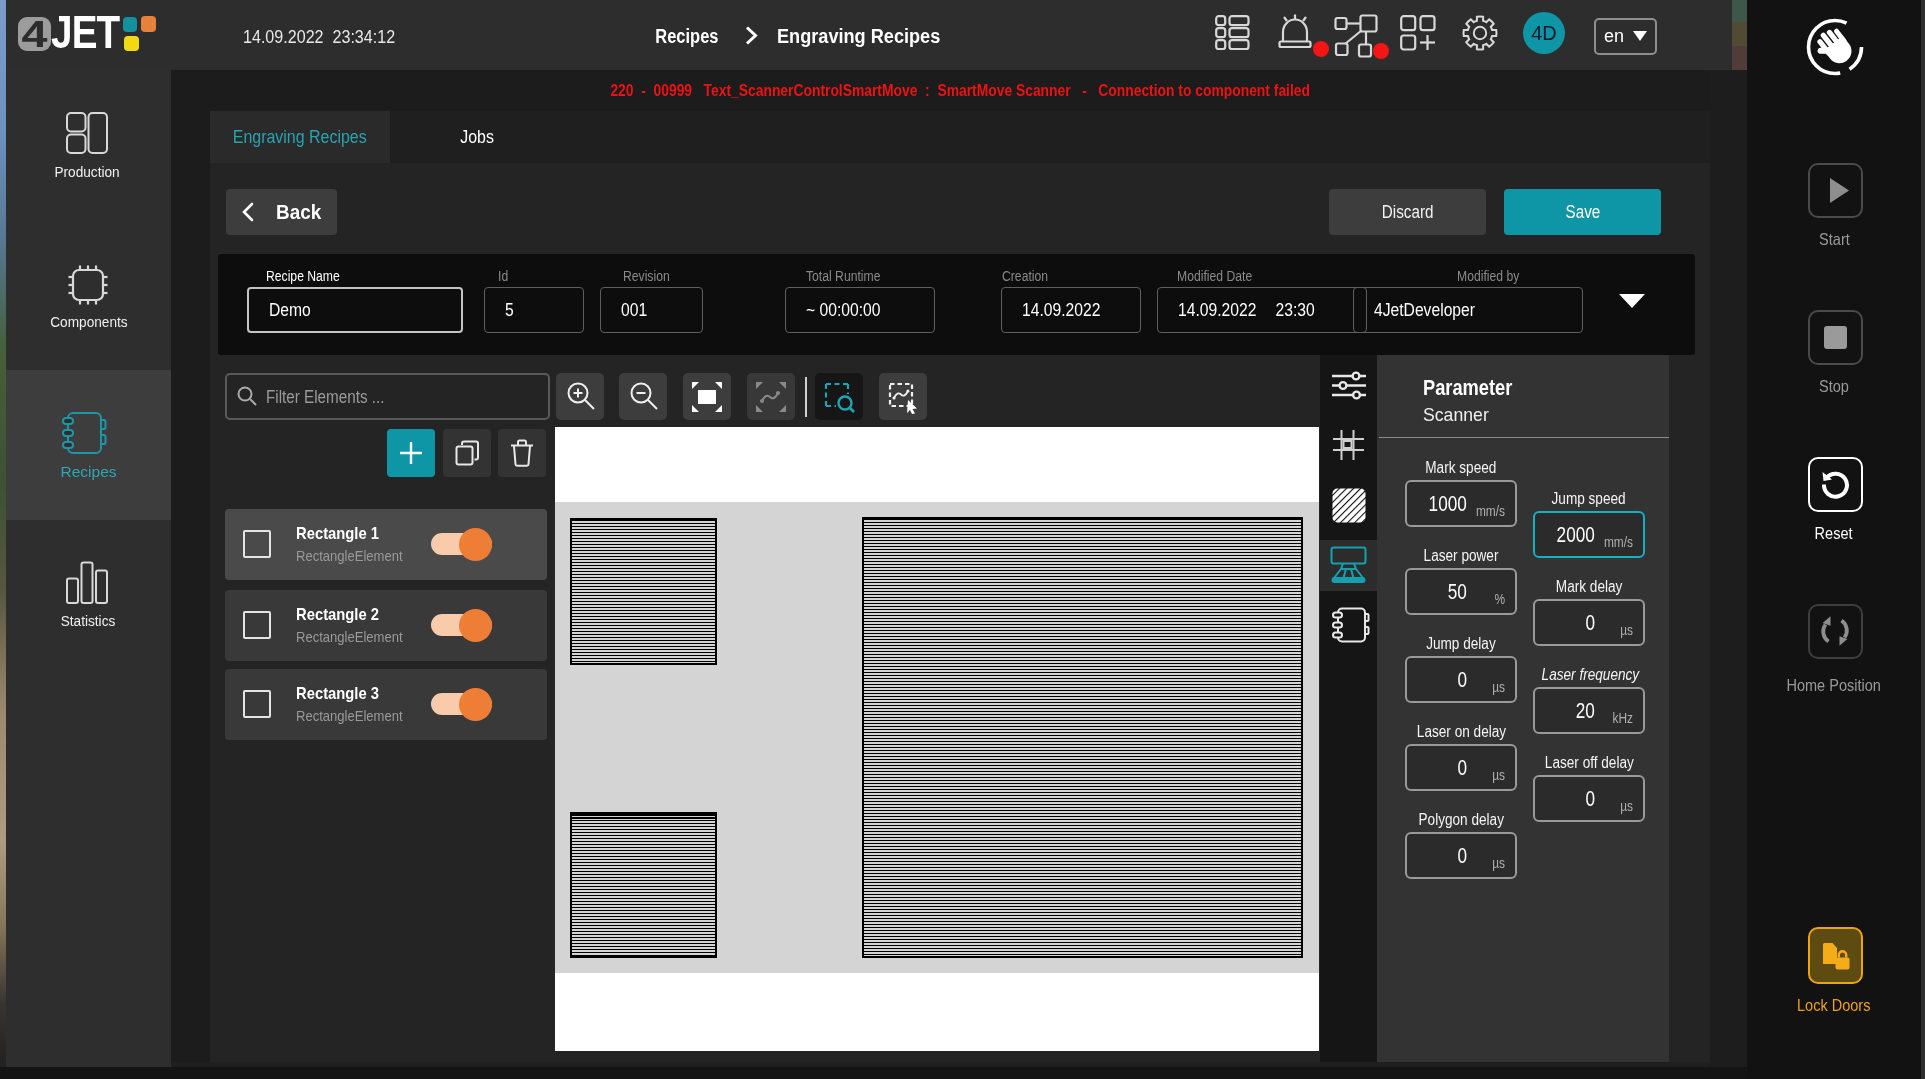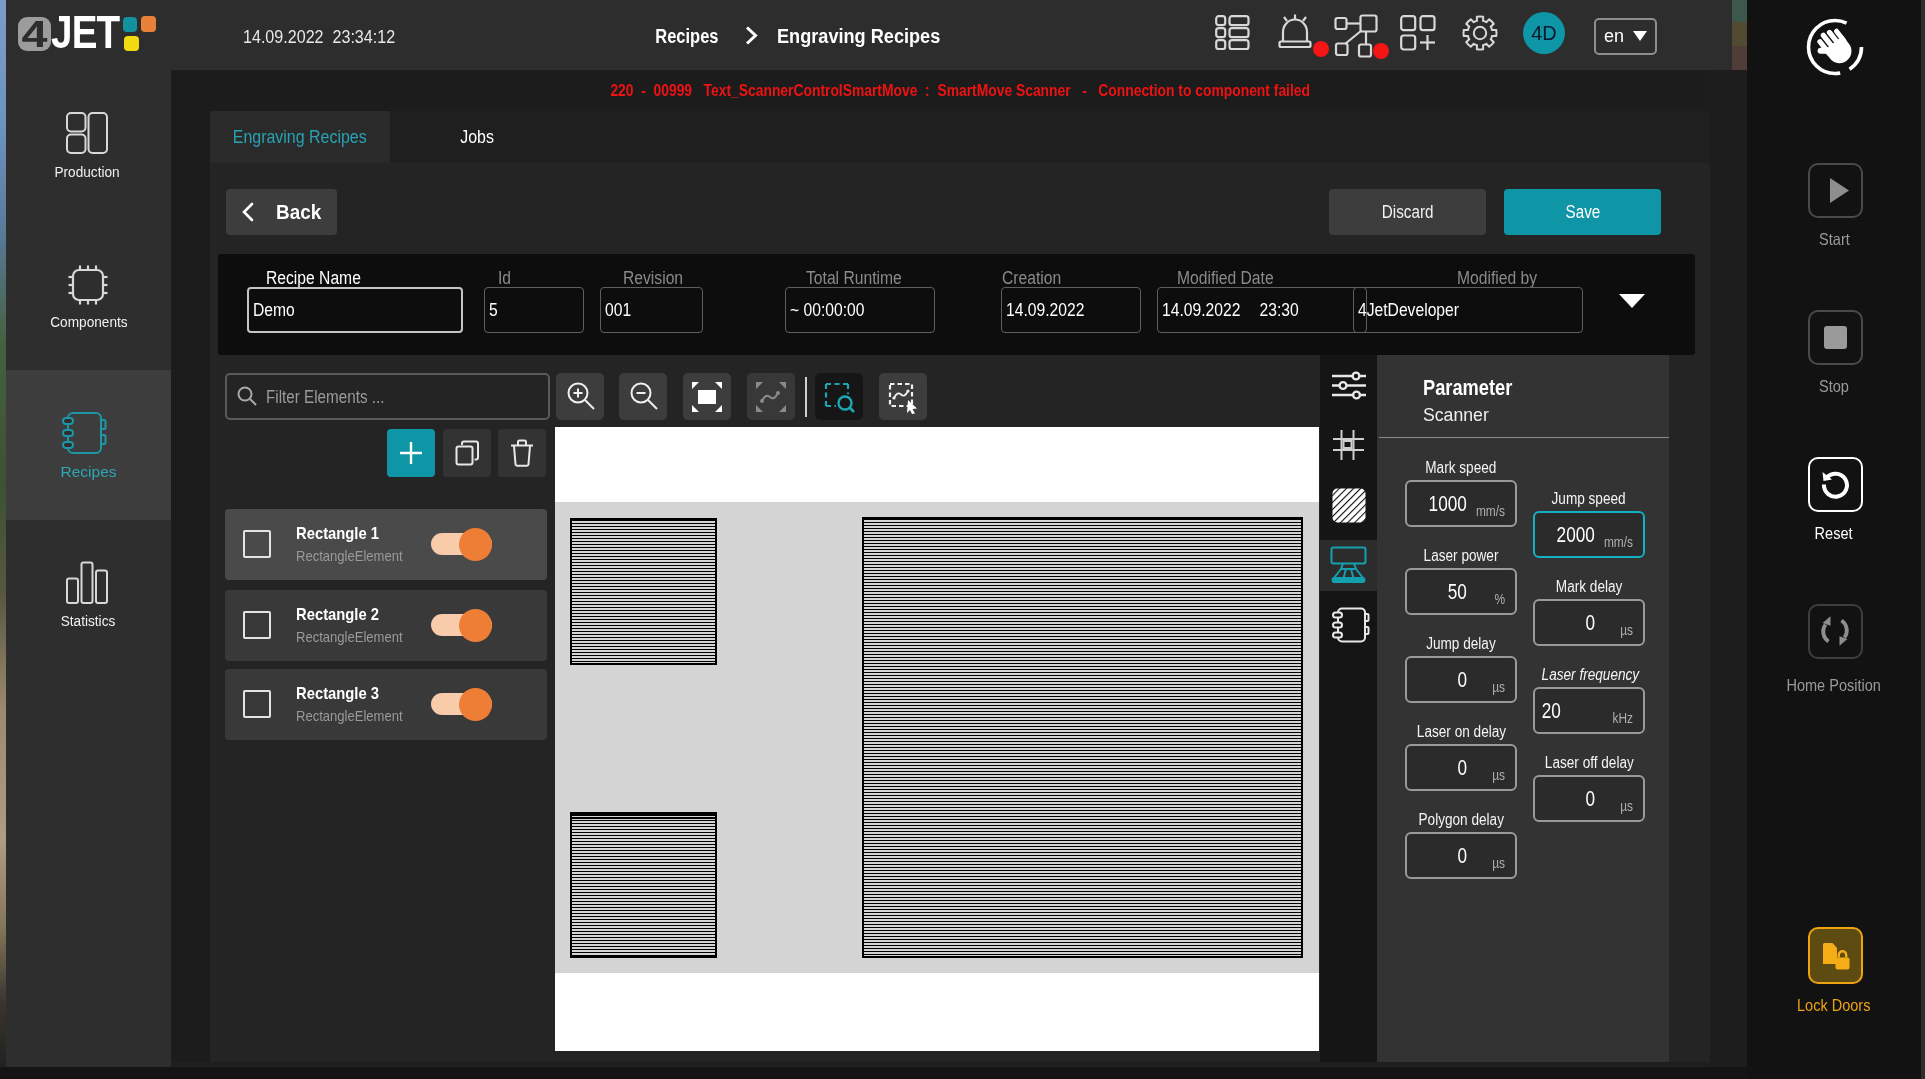--- a/index.html
+++ b/index.html
@@ -140,22 +140,22 @@
 <div class="abs" style="left:226px;top:189px;width:111px;height:46px;background:#3d3d3d;border-radius:4px;"></div>
 <svg class="abs" style="left:240px;top:202px;" width="16" height="20" viewBox="0 0 16 20">
     <path d="M12,2 L4,10 L12,18" stroke="#fff" stroke-width="2.6" fill="none" stroke-linecap="round"></path>
   </svg>
 <div class="abs" style="left:276px;top:200px;font-size:21px;font-weight:bold;color:#fff;transform:scaleX(0.9);transform-origin:left center;">Back</div>
 <div class="abs" style="left:1329px;top:189px;width:157px;height:46px;background:#3d3d3d;border-radius:4px;color:#f2f2f2;font-size:17.5px;text-align:center;line-height:46px;"><span style="display:inline-block;transform:scaleX(0.87);">Discard</span></div>
 <div class="abs" style="left:1504px;top:189px;width:157px;height:46px;background:#0f96a6;border-radius:4px;color:#fff;font-size:17.5px;text-align:center;line-height:46px;"><span style="display:inline-block;transform:scaleX(0.87);">Save</span></div>
 
 <div class="abs" style="left:218px;top:254px;width:1477px;height:101px;background:#0d0d0d;border-radius:3px;"></div>
 <style>
-.flabel { position:absolute; top:268px; font-size:18px; color:#8a8a8a; }
-.finput { position:absolute; top:287px; height:46px; border:1px solid #5f5f5f; border-radius:4px; color:#fff; font-size:18px; line-height:44px; padding-left:4px; }
+.flabel { position:absolute; top:268px; font-size:14px; color:#8a8a8a; }
+.finput { position:absolute; top:287px; height:46px; border:1px solid #5f5f5f; border-radius:4px; color:#fff; font-size:18px; line-height:44px; padding-left:20px; }
 .finput span.t, .flabel span { display:inline-block; transform:scaleX(0.87); transform-origin:left center; white-space:nowrap; }
 </style>
 <div class="flabel" style="left:266px;color:#fff;"><span>Recipe Name</span></div>
 <div class="finput" style="left:247px;width:216px;border:2px solid #c4c4c4;line-height:42px;"><span class="t">Demo</span></div>
 <div class="flabel" style="left:498px;"><span>Id</span></div>
 <div class="finput" style="left:484px;width:100px;"><span class="t">5</span></div>
 <div class="flabel" style="left:623px;"><span>Revision</span></div>
 <div class="finput" style="left:600px;width:103px;"><span class="t">001</span></div>
 <div class="flabel" style="left:806px;"><span>Total Runtime</span></div>
 <div class="finput" style="left:785px;width:150px;"><span class="t">~ 00:00:00</span></div>
@@ -358,21 +358,21 @@
 <div class="pbox c2" style="top:568px;">
     <span class="pval">0</span>
     <span class="punit">µs</span>
   </div>
 <div class="plabel c1" style="top:635px;"><span>Jump delay</span></div>
 <div class="pbox c1" style="top:656px;">
     <span class="pval">0</span>
     <span class="punit">µs</span>
   </div>
 <div class="plabel c2" style="top:635px;white-space:nowrap;font-style:italic;"><span>Laser frequency</span></div>
-<div class="pbox c2" style="top:656px;gap:34px;">
+<div class="pbox c2" style="top:656px;">
     <span class="pval">20</span>
     <span class="punit">kHz</span>
   </div>
 <div class="plabel c1" style="top:723px;"><span>Laser on delay</span></div>
 <div class="pbox c1" style="top:744px;">
     <span class="pval">0</span>
     <span class="punit">µs</span>
   </div>
 <div class="plabel c2" style="top:723px;"><span>Laser off delay</span></div>
 <div class="pbox c2" style="top:744px;">

